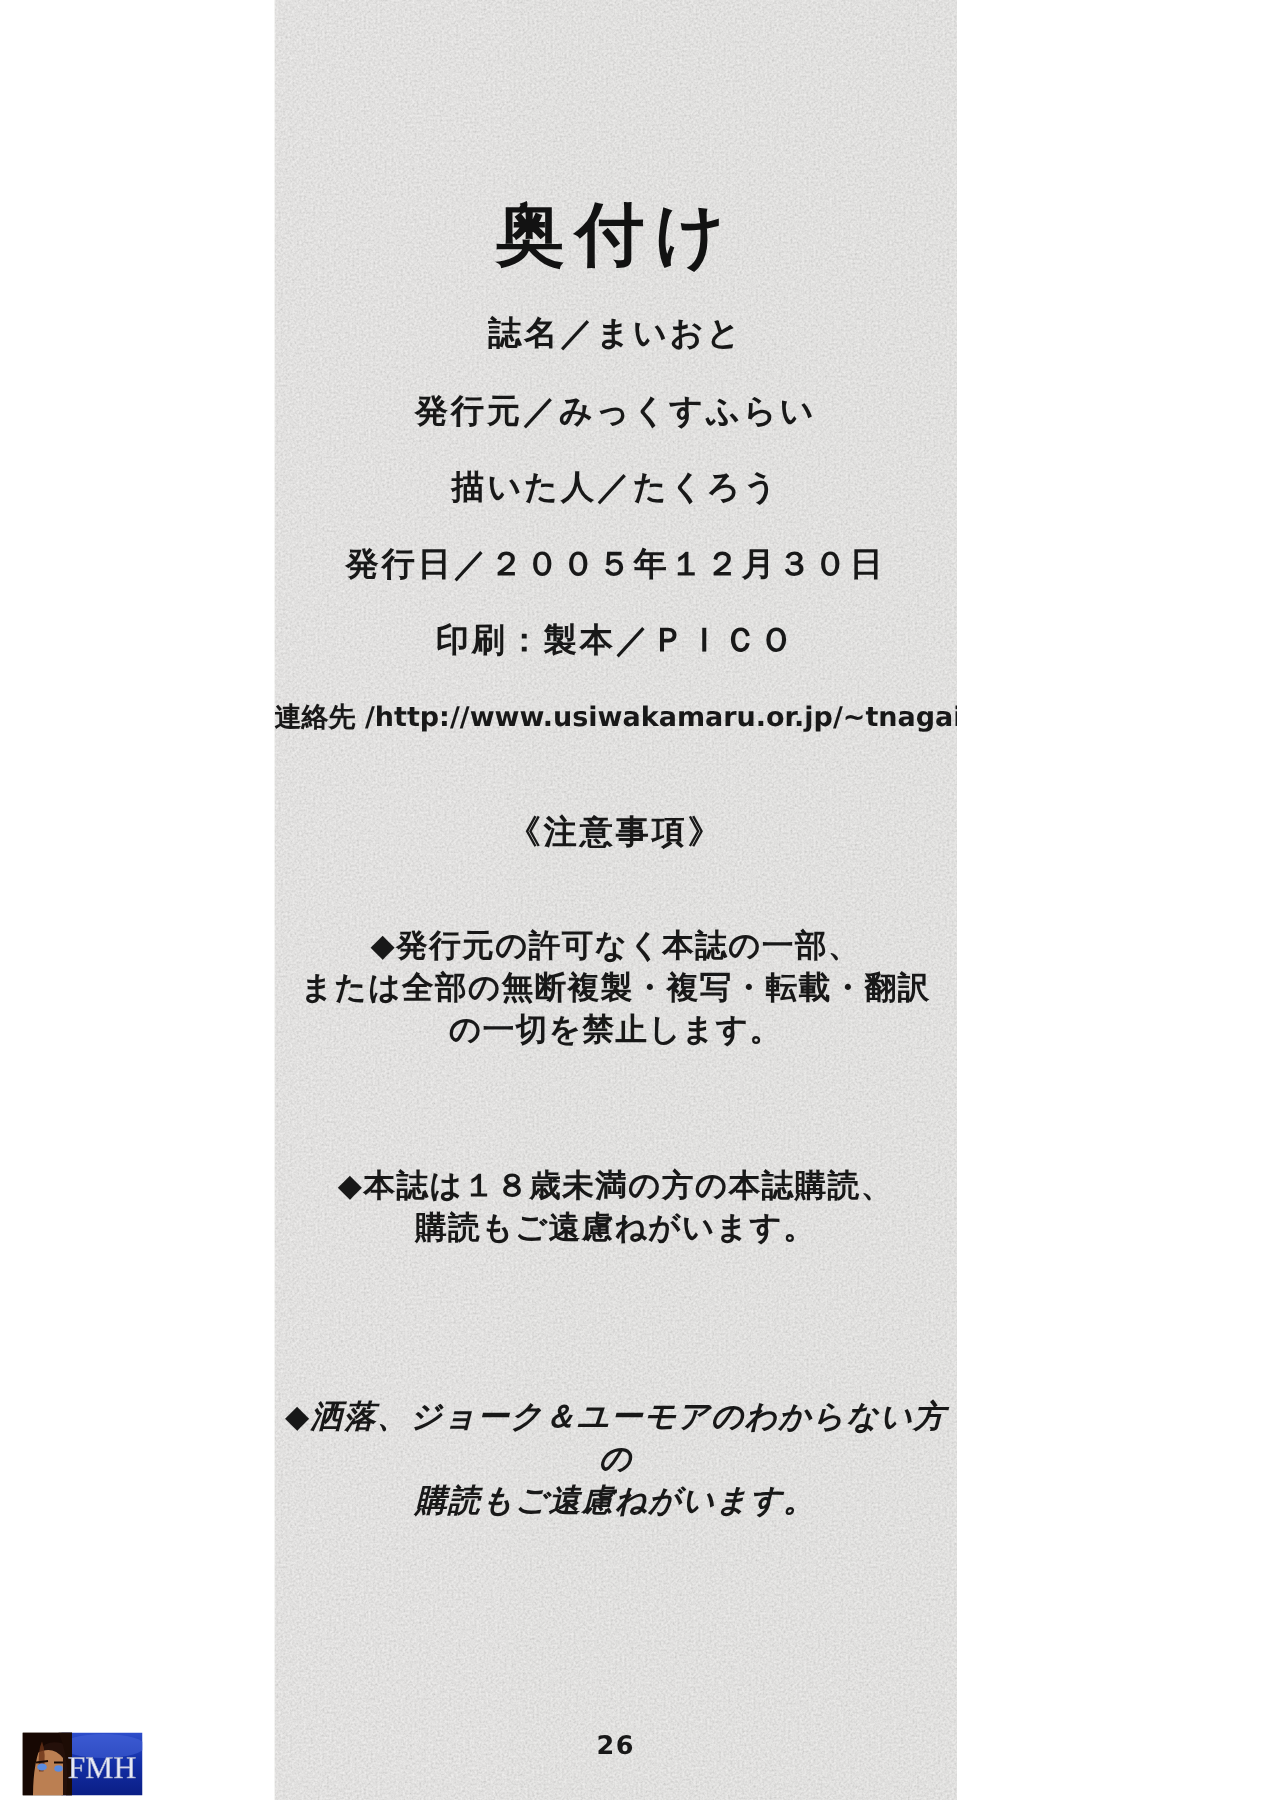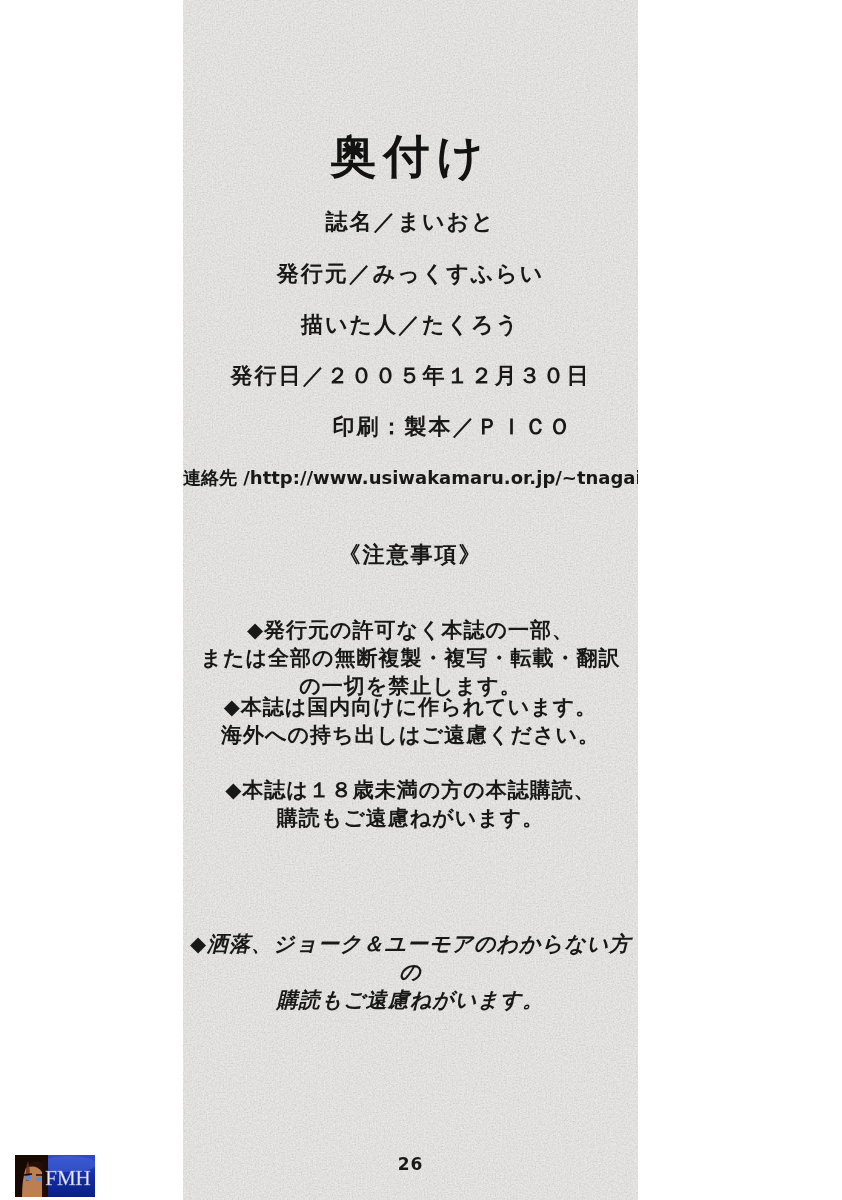--- a/index.html
+++ b/index.html
@@ -44,21 +44,21 @@
     color: #121212;
   }
   .credit {
     font-size: 22px;
     letter-spacing: 2px;
   }
   .c0 { top: 207px; }
   .c1 { top: 259px; }
   .c2 { top: 310px; }
   .c3 { top: 361px; }
-  .c4 { top: 412px; margin-left: 42px; }
+  .c4 { top: 412px; }
   .contact {
     top: 466px;
     font-size: 18px;
     letter-spacing: 0;
     white-space: nowrap;
   }
   .notice-heading {
     top: 540px;
     font-size: 22px;
     letter-spacing: 2px;
@@ -115,22 +115,20 @@
     <div class="txt credit c3">発行日／２００５年１２月３０日</div>
     <div class="txt credit c4">印刷：製本／ＰＩＣＯ</div>
 
     <div class="txt contact">連絡先 /http://www.usiwakamaru.or.jp/~tnagai/</div>
 
     <div class="txt notice-heading">《注意事項》</div>
 
     <div class="txt notice n0">◆発行元の許可なく本誌の一部、
 または全部の無断複製・複写・転載・翻訳
 の一切を禁止します。</div>
-    <div class="txt notice n1">◆本誌は国内向けに作られています。
-海外への持ち出しはご遠慮ください。</div>
     <div class="txt notice n2">◆本誌は１８歳未満の方の本誌購読、
 購読もご遠慮ねがいます。</div>
     <div class="txt notice n4">◆洒落、ジョーク＆ユーモアのわからない方の
 購読もご遠慮ねがいます。</div>
 
     <div class="txt pagenum">26</div>
 
   </div>
 
   <div class="logo">

